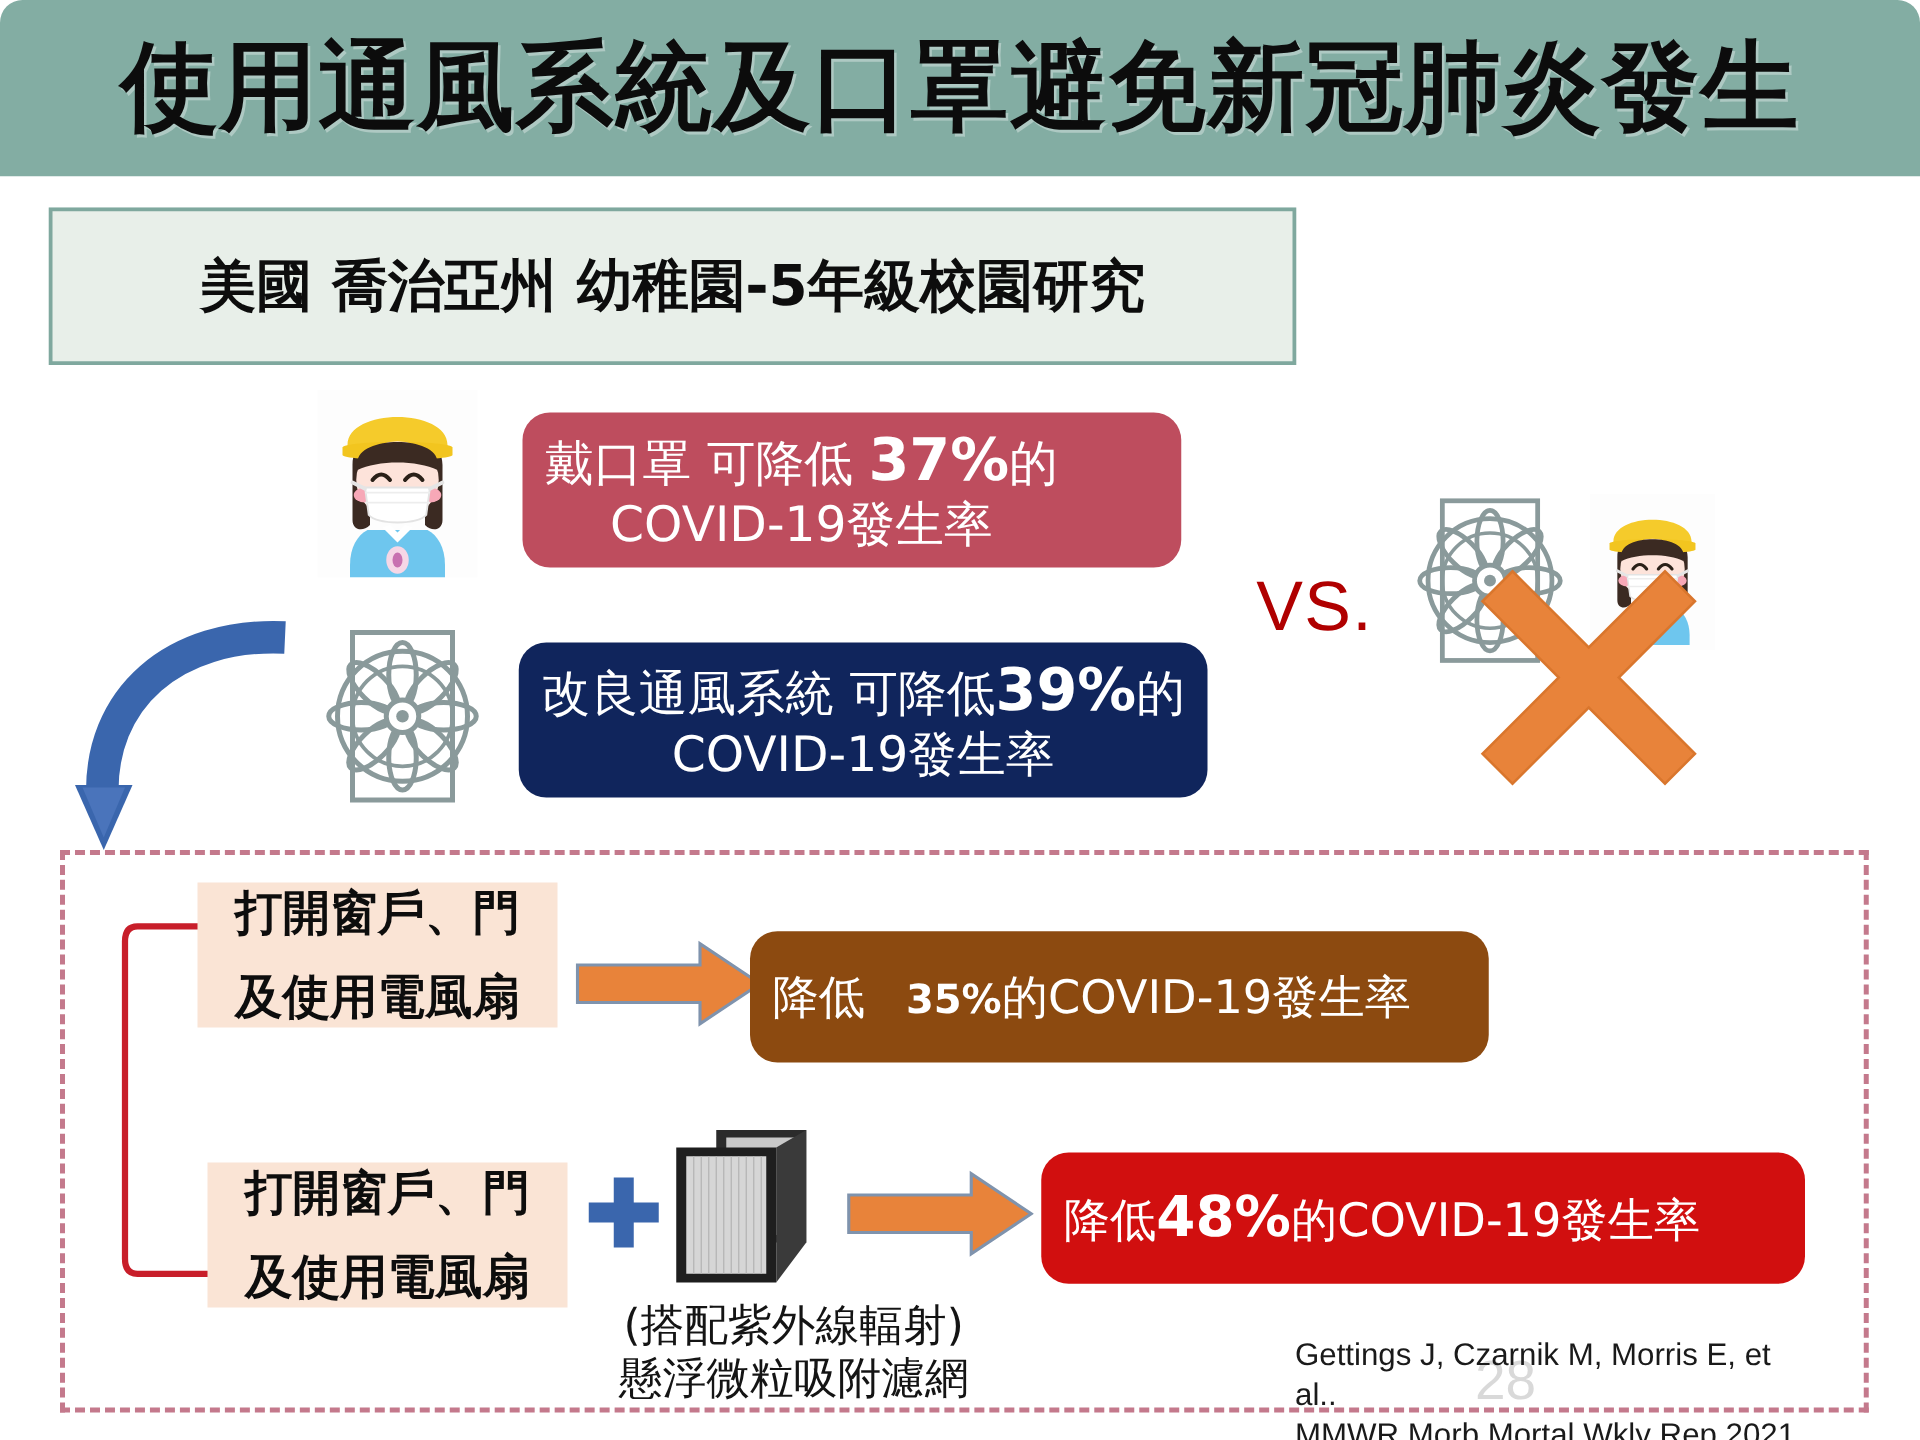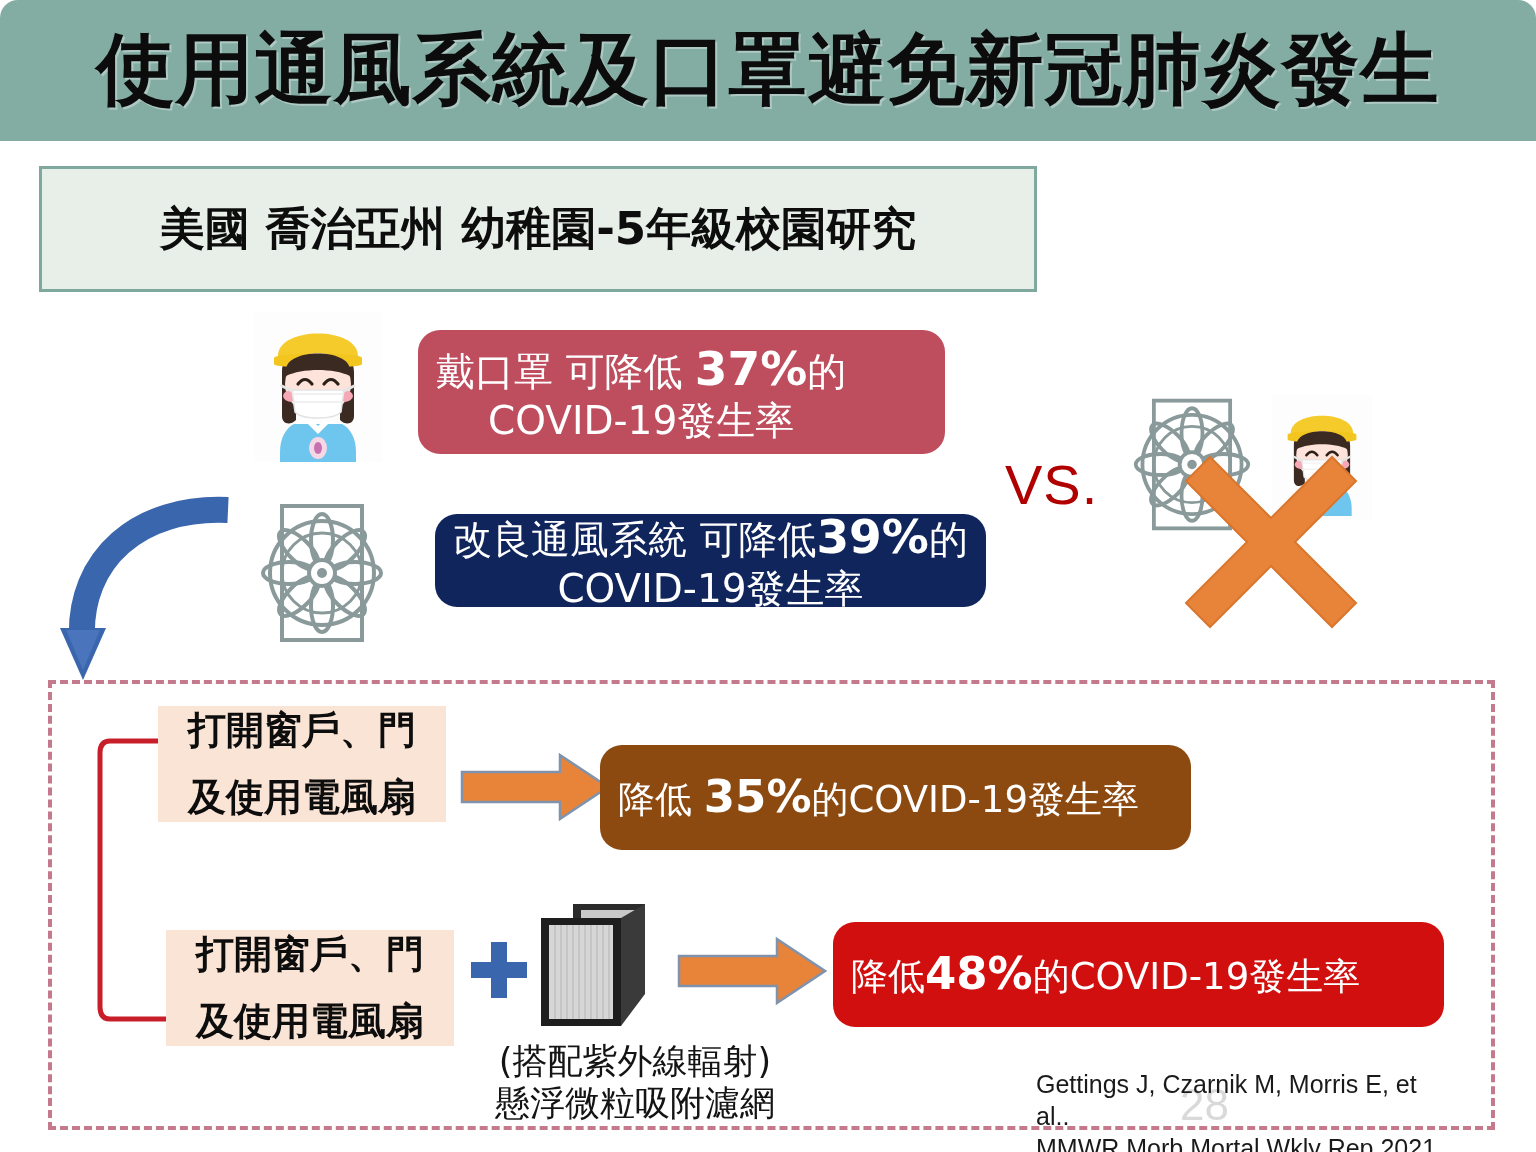--- a/index.html
+++ b/index.html
@@ -50,26 +50,26 @@
 
   
   .pill{
     position:absolute;border-radius:22px;box-sizing:border-box;
     display:flex;align-items:center;justify-content:flex-start;text-align:center;
     color:#fff;font-family:"DejaVu Sans","Liberation Sans",sans-serif;
     line-height:1.22;padding:22px 18px;
   }
   .pill .big{font-weight:bold;}
   .pill-mask{left:418px;top:330px;width:527px;height:124px;background:#be4d5e;font-size:39px;}
-  .pill-vent{left:415px;top:514px;width:551px;height:93px;background:#10255c;font-size:39px;margin-left:20px;}
+  .pill-vent{left:415px;top:514px;width:551px;height:124px;background:#10255c;font-size:39px;}
   .pill-35{left:600px;top:745px;width:591px;height:105px;background:#8c4a10;font-size:37px;}
   .pill-48{left:833px;top:922px;width:611px;height:105px;background:#d10f0f;font-size:37px;}
   .pill-mask .big{font-size:47px;}
   .pill-vent .big{font-size:47px;}
-  .pill-35 .big{font-size:45px;}
+  .pill-35 .big{font-size:32px;margin-left:21px;}
   .pill-48 .big{font-size:45px;}
 
   
   .vs-label{
     position:absolute;left:1005px;top:452px;
     font-size:56px;font-weight:normal;color:#b00000;
     font-family:"Liberation Sans",sans-serif;letter-spacing:1px;
   }
 
   

